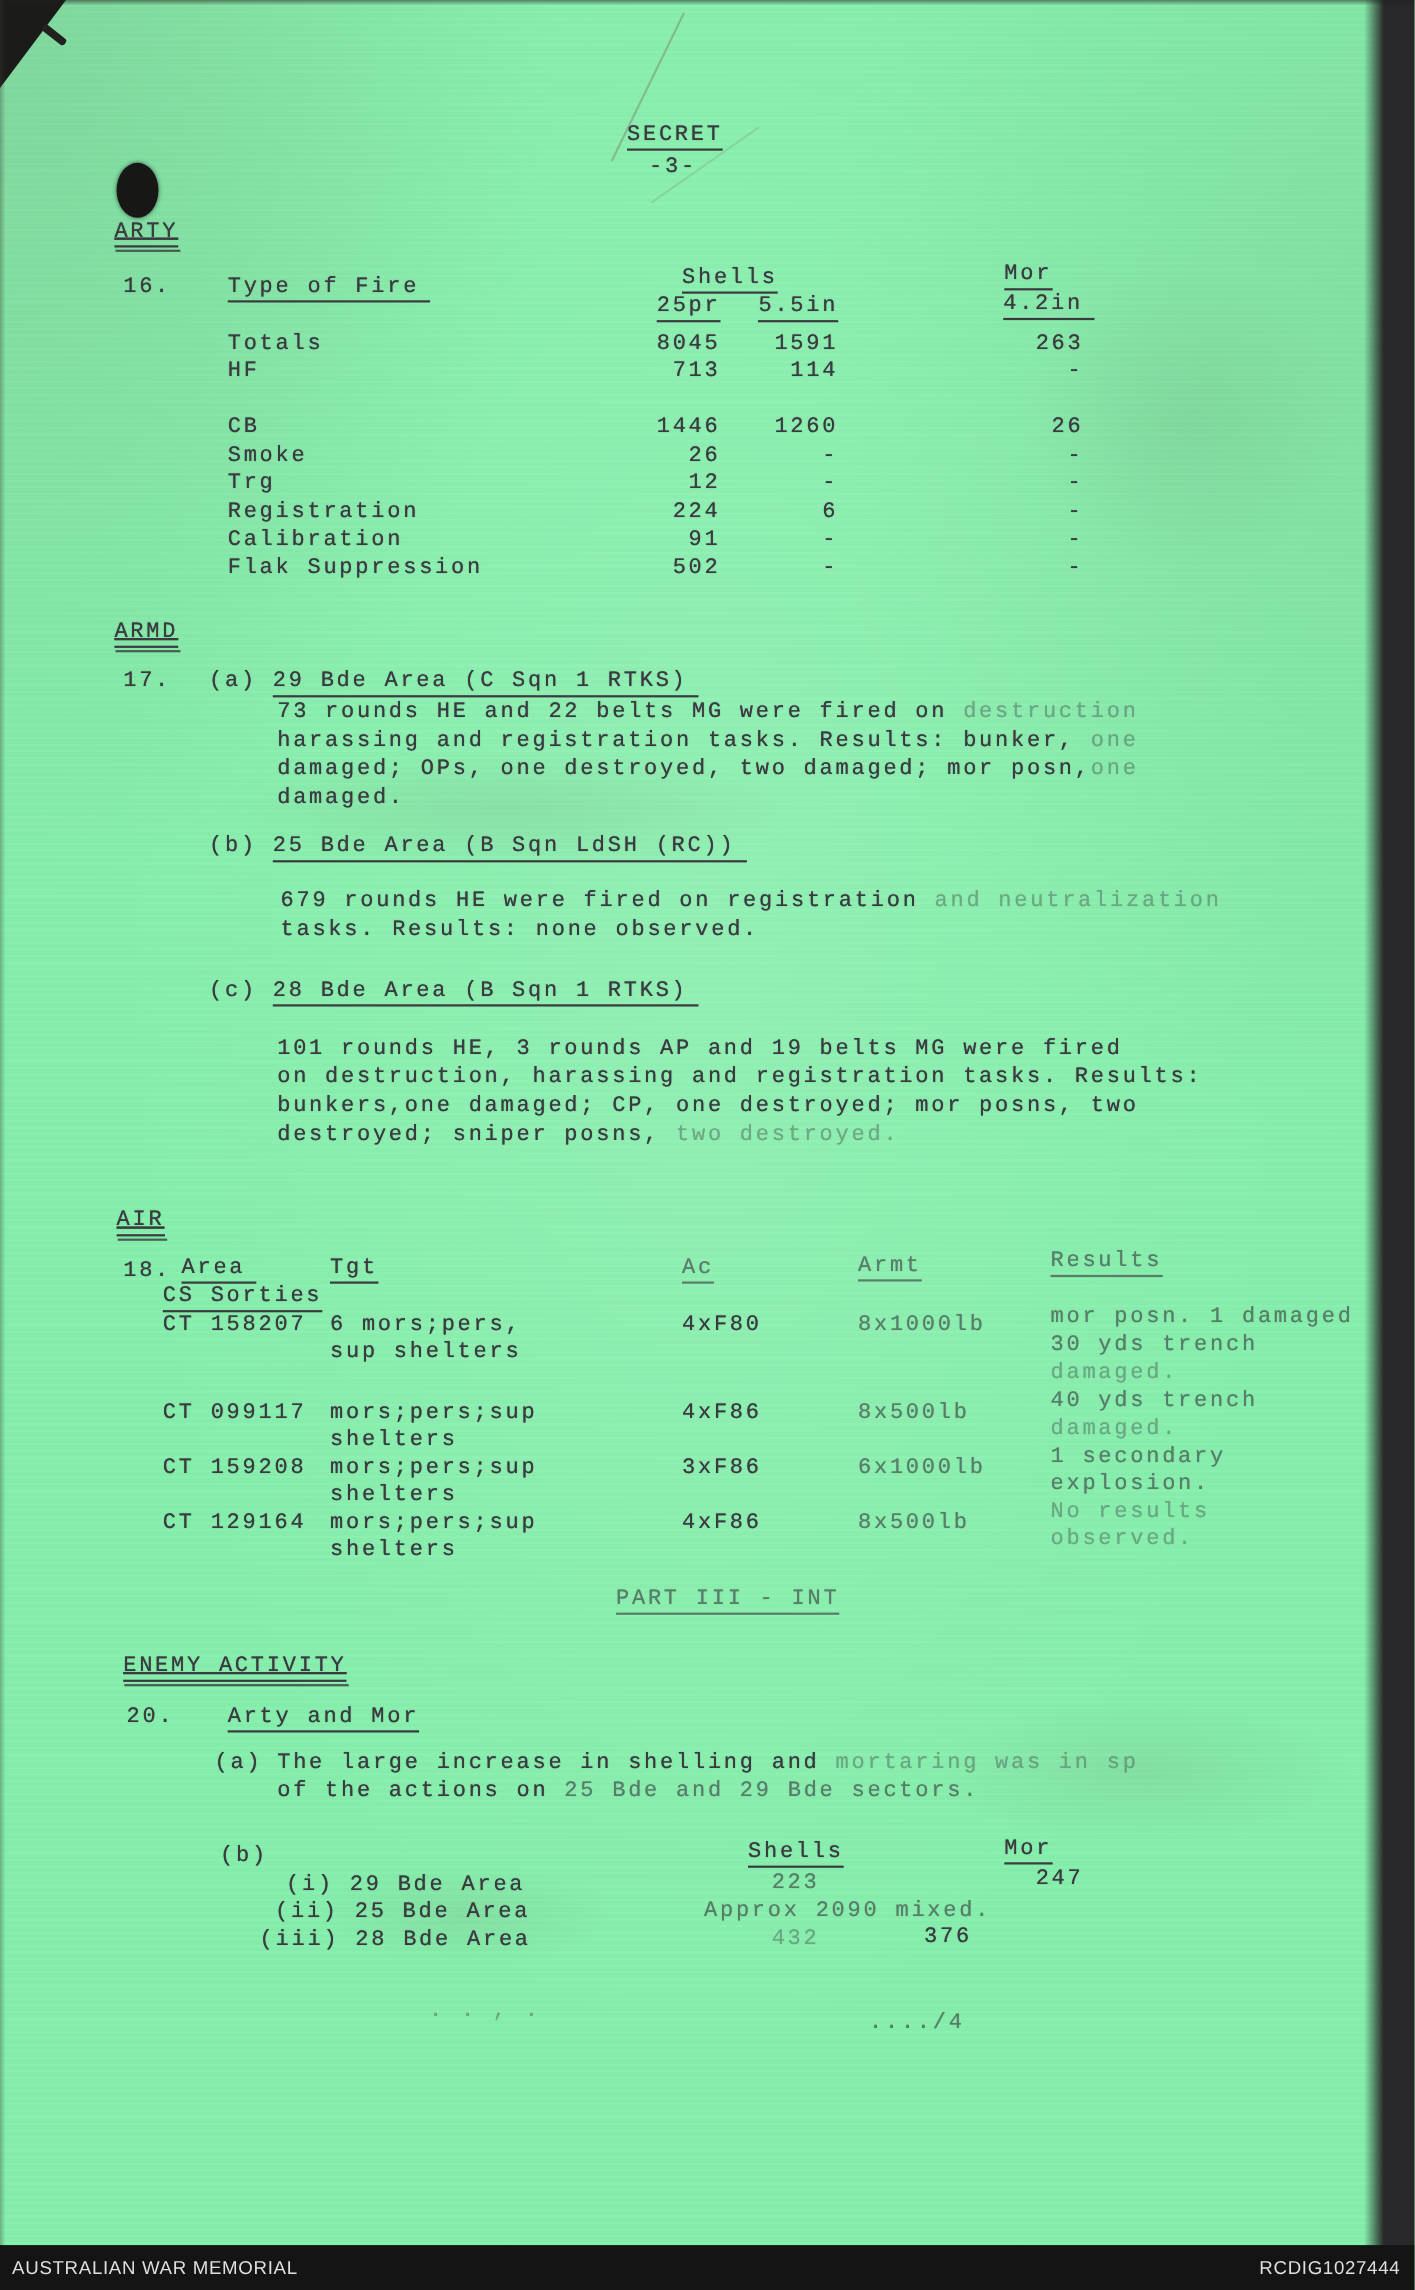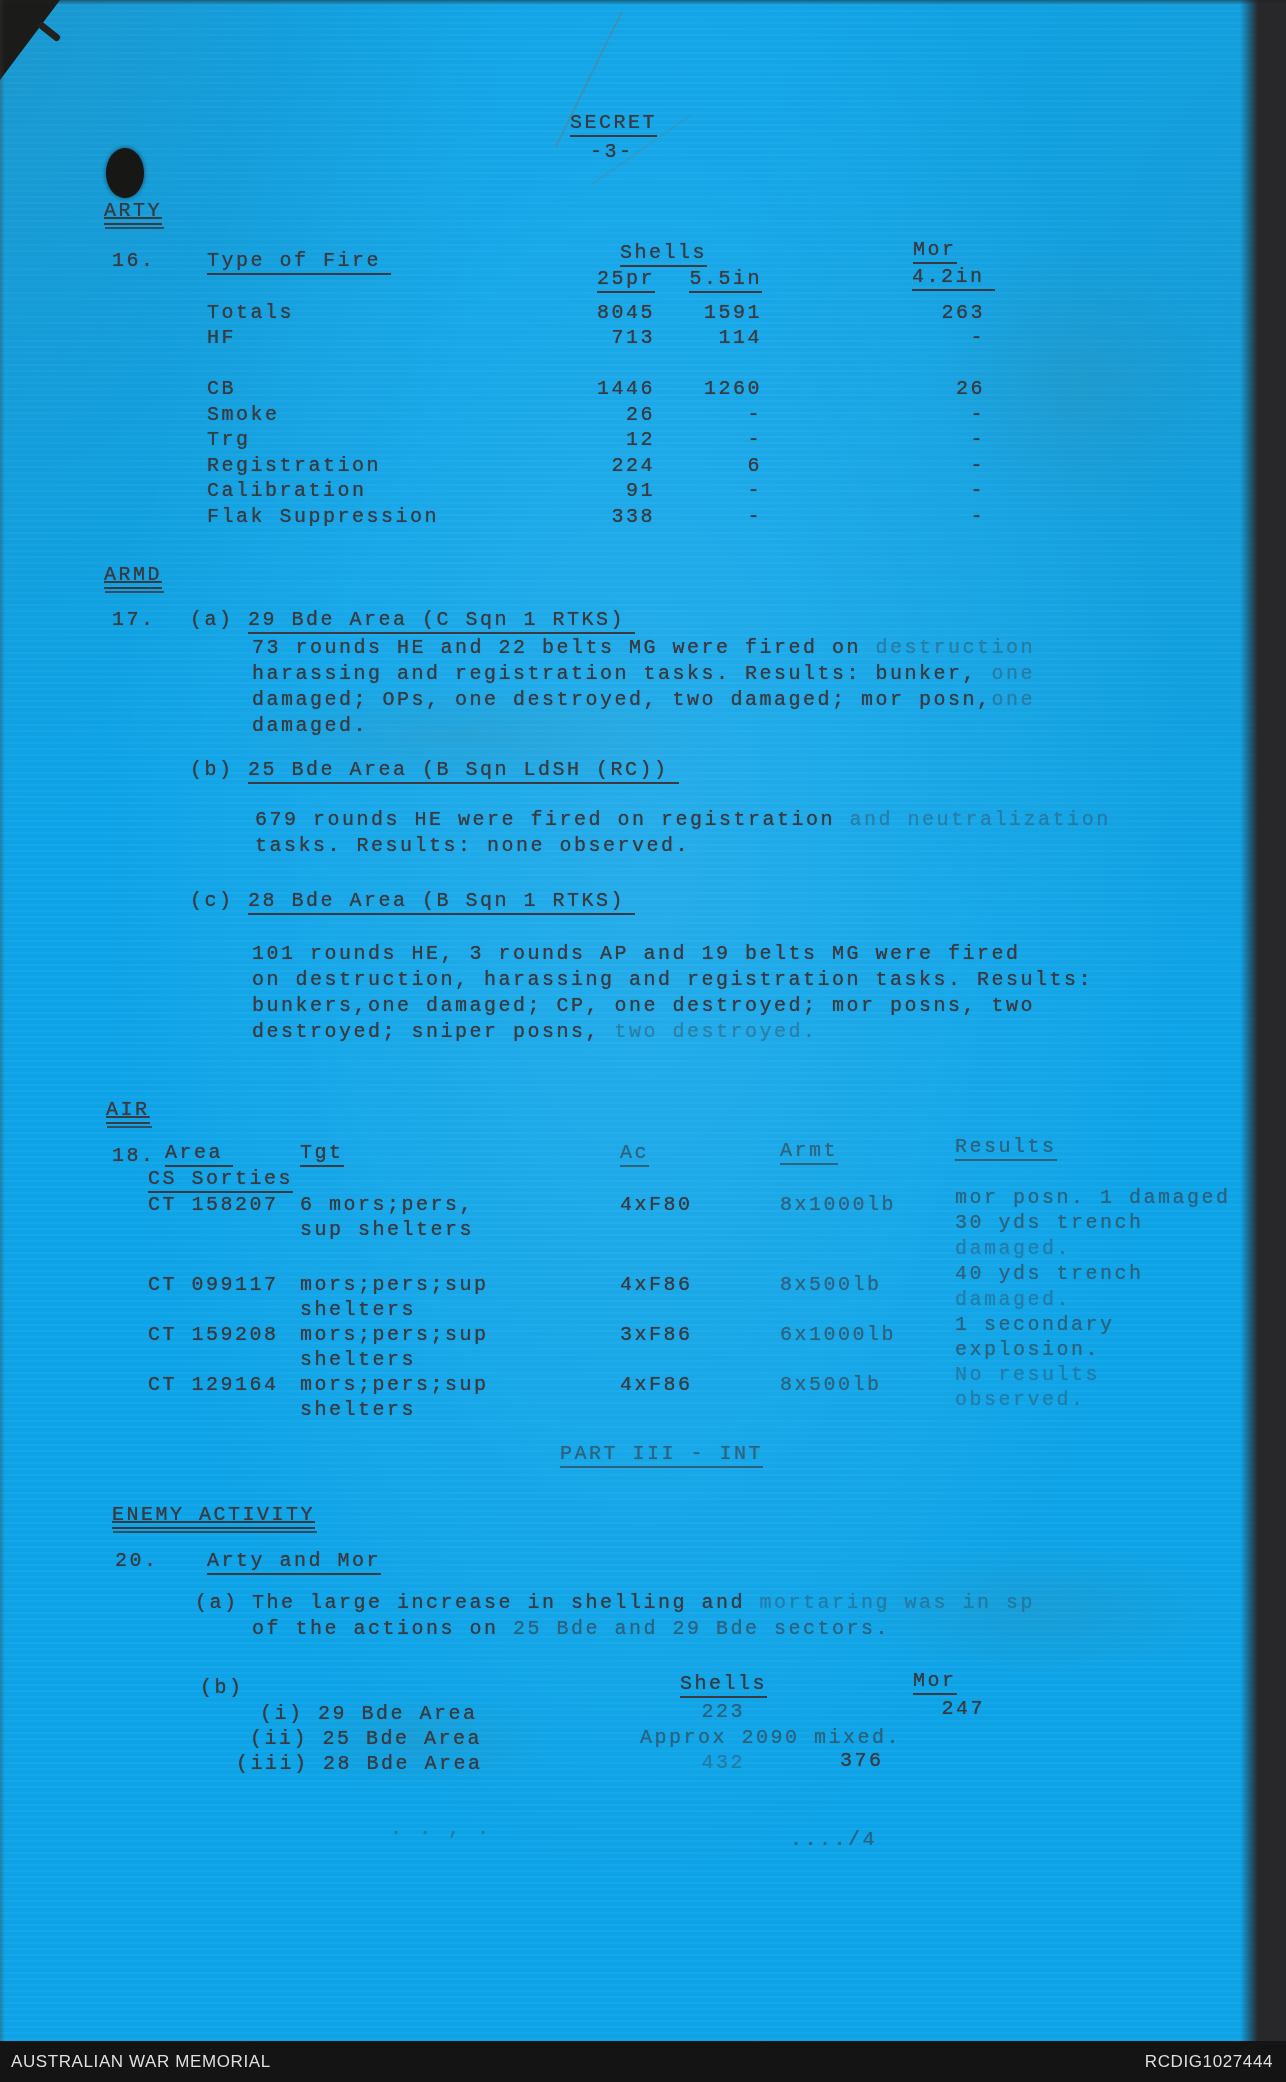--- a/index.html
+++ b/index.html
@@ -1,16 +1,16 @@
 <!DOCTYPE html>
 <html><head>
 <meta charset="utf-8">
 <style>
   html,body{margin:0;padding:0;background:#4a4a48;}
-  .page{position:relative;width:1286px;height:2082px;overflow:hidden;background:#0ea5e9;
+  .page{position:relative;width:1286px;height:2082px;overflow:hidden;background:#86efac;
         font-family:"Liberation Mono","DejaVu Sans Mono",monospace;}
   
   .paper-fx{position:absolute;inset:0;pointer-events:none;
     background:
       radial-gradient(ellipse at 50% 40%, rgba(255,255,255,0.10), rgba(0,0,0,0) 60%),
       radial-gradient(ellipse at 0% 0%, rgba(95,92,80,0.16), rgba(0,0,0,0) 28%),
       radial-gradient(ellipse at 100% 15%, rgba(95,92,80,0.10), rgba(0,0,0,0) 30%),
       repeating-linear-gradient(0deg, rgba(255,255,255,0.025) 0 2px, rgba(0,0,0,0.012) 2px 6px);}
   .smudge{position:absolute;pointer-events:none;
     background:radial-gradient(ellipse at center, rgba(104,110,86,0.11), rgba(104,110,86,0) 68%);}
@@ -115,21 +115,21 @@
       <span class="t c3" style="padding-right: 14px;">-</span>
   </div>
   <div class="row" style="top:478px">
     <span class="t lbl">Calibration</span>
       <span class="t c1">91</span>
       <span class="t c2" style="padding-right: 14px;">-</span>
       <span class="t c3" style="padding-right: 14px;">-</span>
   </div>
   <div class="row" style="top:504px">
     <span class="t lbl">Flak Suppression</span>
-      <span class="t c1">338</span>
+      <span class="t c1">502</span>
       <span class="t c2" style="padding-right: 14px;">-</span>
       <span class="t c3" style="padding-right: 14px;">-</span>
   </div>
 
   <div class="t" style="left:104px;top:562px"><span class="u2">ARMD</span></div>
   <div class="t" style="left:112px;top:607px">17.</div>
 
   <div class="t" style="left:190px;top:607px">(a)</div>
   <div class="t" style="left:248px;top:607px"><span class="uw">29 Bde Area (C Sqn 1 RTKS)</span></div>
   <div class="t" style="left:252px;top:635px"><span>73 rounds HE and 22 belts MG were fired on </span><span class="faint">destruction</span></div>

